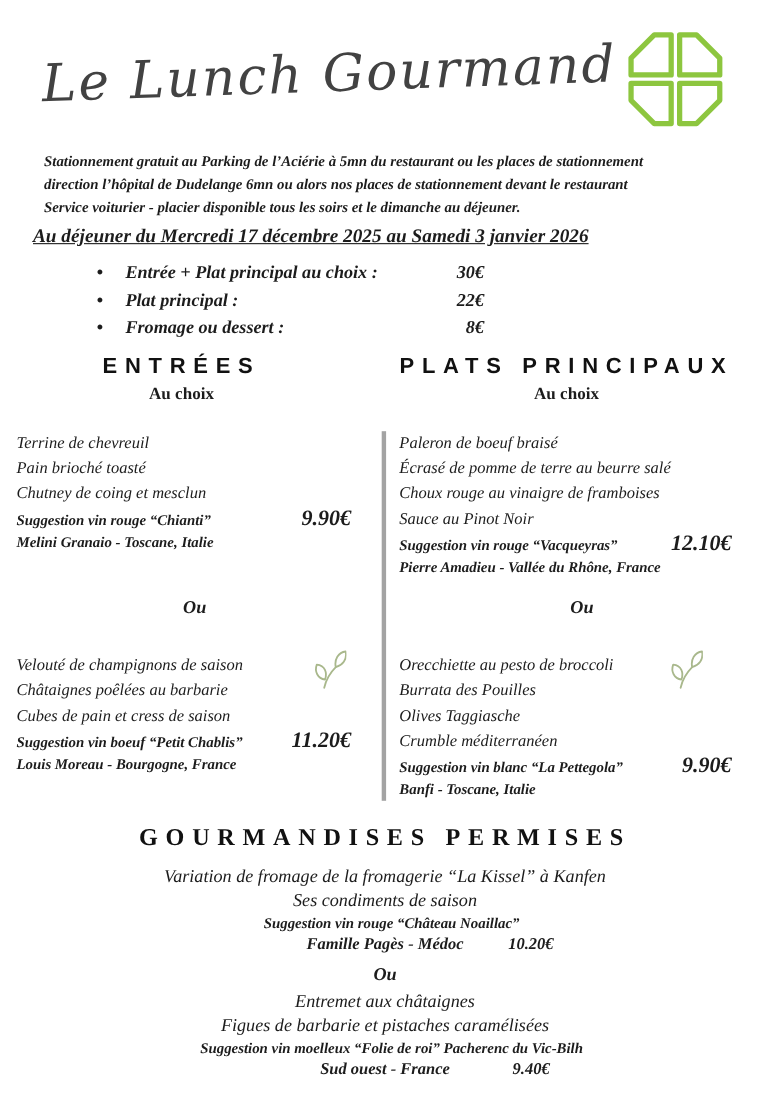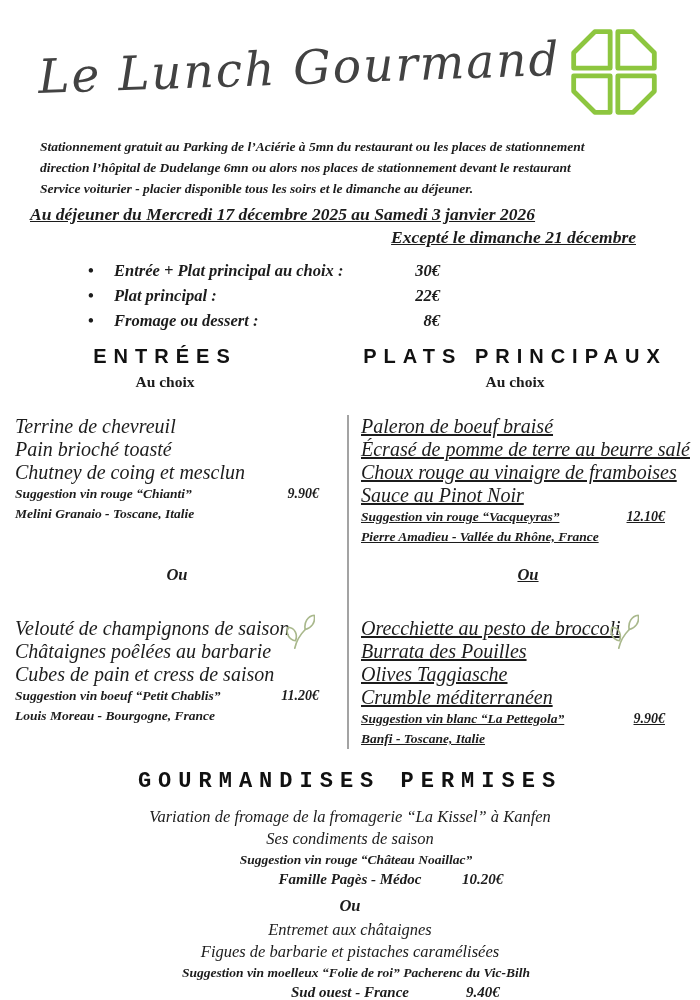--- a/index.html
+++ b/index.html
@@ -31,37 +31,37 @@
   .p-value { width:62px; text-align:right; }
   
   .section-headers { display:flex; margin-top:12px; }
   .sh-cell-left { width:330px; text-align:center; }
   .sh-cell-right { flex:1; text-align:center; }
   .sh-title { font-family:"Liberation Sans", sans-serif; font-weight:bold; font-size:20px; letter-spacing:7px; color:#111; }
   .sh-sub { font-size:15.5px; font-weight:bold; margin-top:5px; }
   
   .columns { display:flex; margin-top:24px; }
   .col-left  { width:347px; padding:0 8px 0 15px; }
-  .col-right { flex:1; border-left:2px solid #a3a3a3; padding:0 5px 0 12px;text-decoration:underline; }
+  .col-right { flex:1; border-left:4px solid #a3a3a3; padding:0 5px 0 12px; }
   .block1 { height:150px; }
-  .dish { font-style:italic; font-size:20px; line-height:23px; white-space:nowrap; }
+  .dish { font-style:italic; font-size:15px; line-height:23px; white-space:nowrap; }
   .wine-row { display:flex; align-items:baseline; font-weight:bold; font-style:italic; font-size:13.5px; line-height:20px; }
-  .wine-price { margin-left:auto; font-size:14px; }
+  .wine-price { margin-left:auto; font-size:20px; }
   .pr-l { padding-right:20px; }
   .pr-r { padding-right:30px; }
   .producer { font-weight:bold; font-style:italic; font-size:13.5px; line-height:20px; }
   .ou { text-align:center; font-weight:bold; font-style:italic; font-size:16.5px; line-height:20px; margin-bottom:32px; }
   .block2 { position:relative; }
   .sprout { position:absolute; top:-6px; }
   .sprout-l { right:24px; }
   .sprout-r { right:56px; }
   .sprout svg { width:30px; height:40px; display:block; }
   
   .gourmandises { text-align:center; margin-top:20px; }
-  .g-title { font-family:Liberation Mono, monospace; font-weight:bold; font-size:22px; letter-spacing:7px; color:#111; margin-bottom:12px; }
+  .g-title { font-family:Liberation Serif, serif; font-weight:bold; font-size:22px; letter-spacing:7px; color:#111; margin-bottom:12px; }
   .g-dish { font-style:italic; font-size:16.5px; line-height:22px; }
   .g-wine { font-weight:bold; font-style:italic; font-size:13.5px; line-height:19px;padding-left:12px; }
   .g-producer-row { position:relative; font-weight:bold; font-style:italic; font-size:15px; line-height:20px; }
   .g-price { position:absolute; top:0; }
   .g-price-1 { left:462px; }
   .g-price-2 { left:466px; }
   .g-ou { font-weight:bold; font-style:italic; font-size:16.5px; line-height:20px; margin:7px 0 3px; }
 </style>
 </head>
 <body>
@@ -81,21 +81,20 @@
   </div>
 
   <div class="intro">
     <div>Stationnement gratuit au Parking de l’Aciérie à 5mn du restaurant ou les places de stationnement</div>
     <div>direction l’hôpital de Dudelange 6mn ou alors nos places de stationnement devant le restaurant</div>
     <div>Service voiturier - placier disponible tous les soirs et le dimanche au déjeuner.</div>
   </div>
 
   <div class="validity">
     <div class="validity-main">Au déjeuner du Mercredi 17 décembre 2025 au Samedi 3 janvier 2026</div>
-    <div class="validity-exception">Excepté le dimanche 21 décembre</div>
   </div>
 
   <div class="pricing">
     <div class="pricing-row">
       <span class="p-bullet">•</span>
       <span class="p-label">Entrée + Plat principal au choix :</span>
       <span class="p-value">30€</span>
     </div>
     <div class="pricing-row">
       <span class="p-bullet">•</span>

